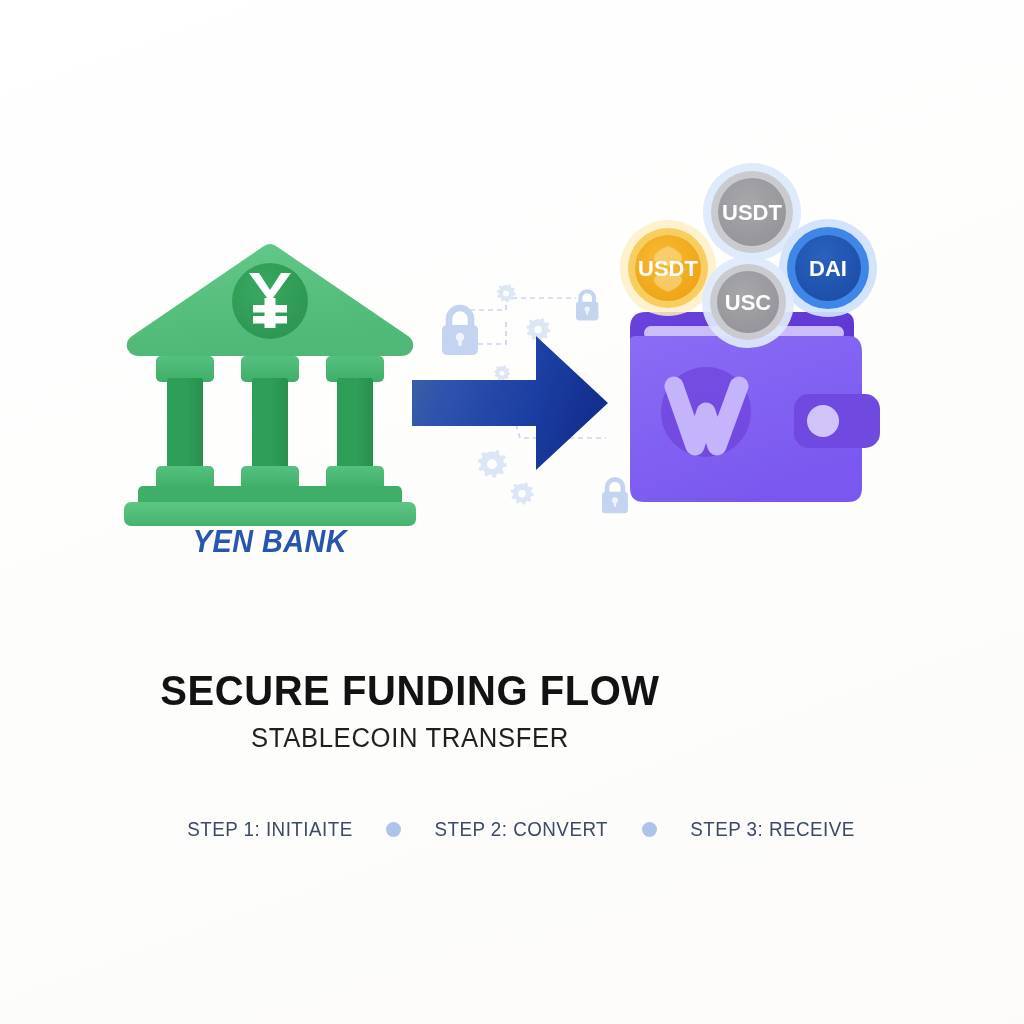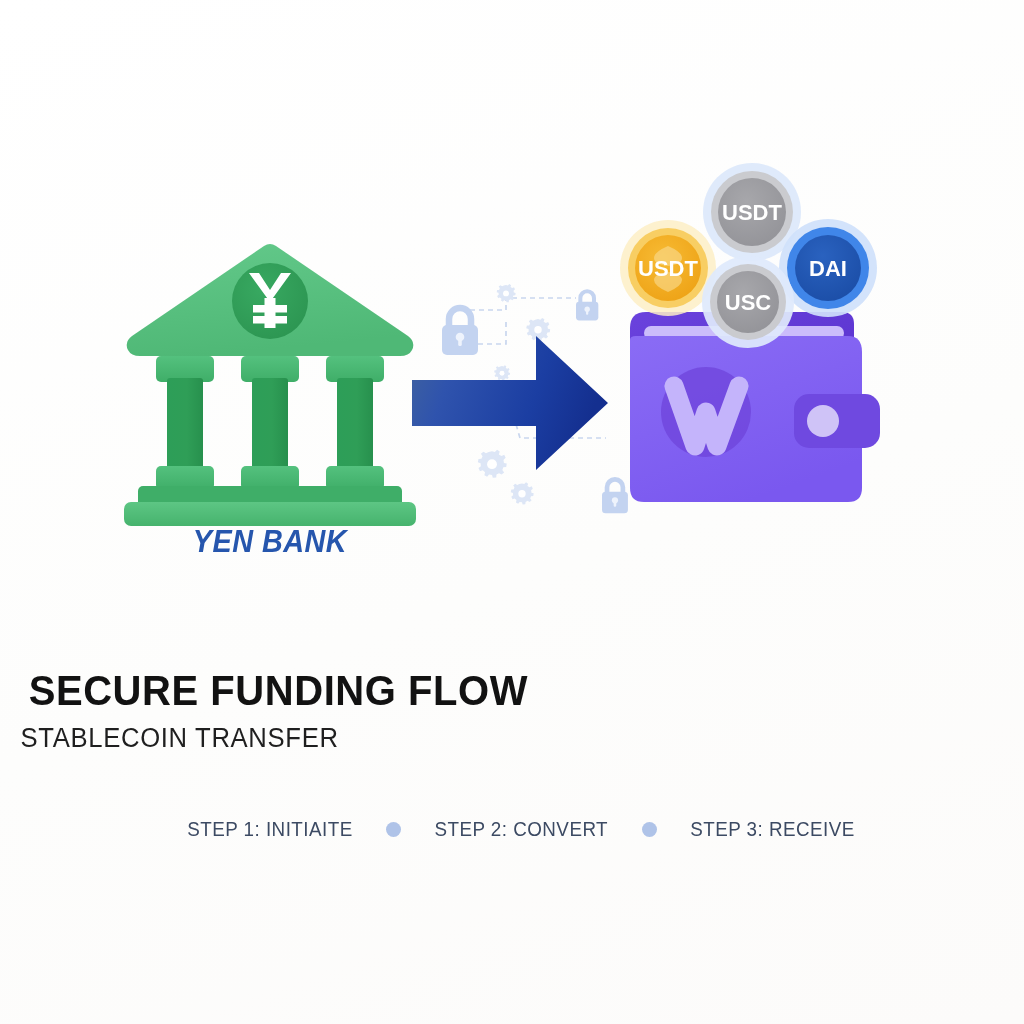--- a/index.html
+++ b/index.html
@@ -25,21 +25,21 @@
     transform:scaleX(0.93);
   }
 
   
   .mid-group{position:absolute;left:410px;top:270px;width:240px;height:280px;}
 
   
   .wallet-group{position:absolute;left:600px;top:150px;width:310px;height:390px;}
 
   
-  .caption{position:absolute;left:0;top:668px;width:820px;}
+  .caption{position:absolute;left:0;top:668px;width:820px;text-align:center;}
   .title{
     font-family:"Liberation Sans", sans-serif;
     font-weight:bold;
     font-size:43px;
     letter-spacing:0.6px;
     color:#121212;
     transform:scaleX(0.93);
     line-height:1.06;
   }
   .subtitle{

